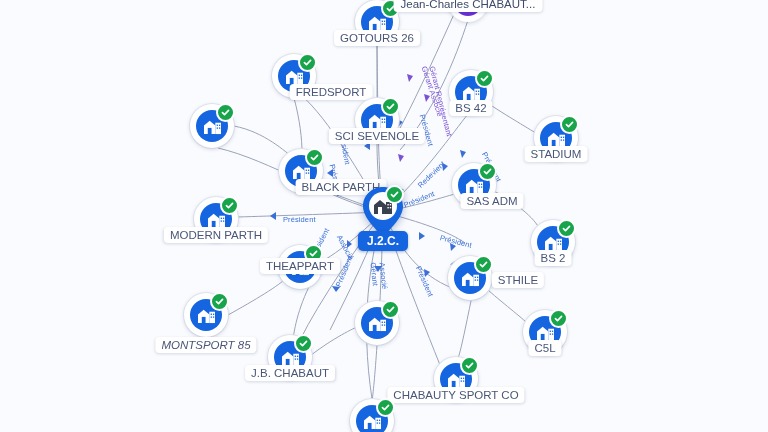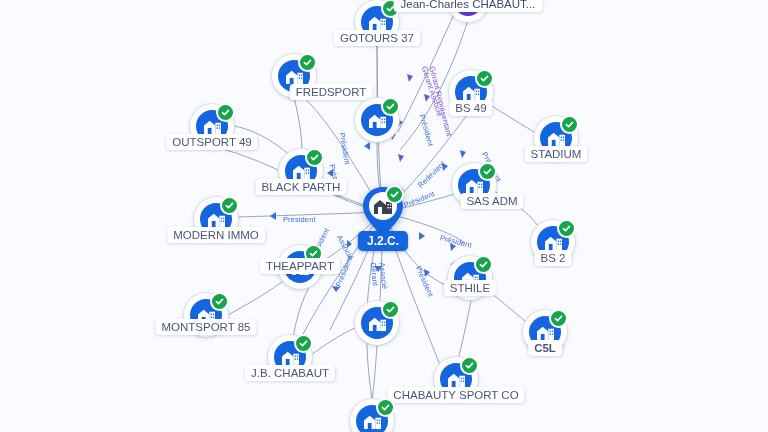--- a/index.html
+++ b/index.html
@@ -192,21 +192,21 @@
     <rect x="16.8" y="10" width="1.4" height="1.4" fill="#1565e0"></rect>
     <rect x="5" y="10.5" width="4" height="6.5" fill="#1565e0"></rect>
   </svg>
           </div>
           <div class="badge">
   <svg width="9" height="9" viewBox="0 0 10 10">
     <path d="M1.6,5.2 L3.9,7.4 L8.4,2.6" stroke="#ffffff" stroke-width="1.8" fill="none" stroke-linecap="round" stroke-linejoin="round"></path>
   </svg>
           </div>
         </div>
-        <div class="nlabel" style="top: 30px;">GOTOURS 37</div>
+        <div class="nlabel" style="top: 30px;">GOTOURS 26</div>
       </div>
       <div class="node" style="left: 294px; top: 76px;">
         <div class="ring">
           <div class="disc">
   <svg width="19" height="17" viewBox="0 0 20 18">
     <path d="M1,17 L1,8 L7,3 L13,8 L13,17 Z" fill="#ffffff"></path>
     <rect x="13" y="5" width="6" height="12" fill="#ffffff"></rect>
     <rect x="14.4" y="7" width="1.4" height="1.4" fill="#1565e0"></rect>
     <rect x="16.8" y="7" width="1.4" height="1.4" fill="#1565e0"></rect>
     <rect x="14.4" y="10" width="1.4" height="1.4" fill="#1565e0"></rect>
@@ -234,41 +234,42 @@
     <rect x="16.8" y="10" width="1.4" height="1.4" fill="#1565e0"></rect>
     <rect x="5" y="10.5" width="4" height="6.5" fill="#1565e0"></rect>
   </svg>
           </div>
           <div class="badge">
   <svg width="9" height="9" viewBox="0 0 10 10">
     <path d="M1.6,5.2 L3.9,7.4 L8.4,2.6" stroke="#ffffff" stroke-width="1.8" fill="none" stroke-linecap="round" stroke-linejoin="round"></path>
   </svg>
           </div>
         </div>
+        <div class="nlabel" style="top: 30px;">SCI SEVENOLE</div>
       </div>
       <div class="node" style="left: 471px; top: 92px;">
         <div class="ring">
           <div class="disc">
   <svg width="19" height="17" viewBox="0 0 20 18">
     <path d="M1,17 L1,8 L7,3 L13,8 L13,17 Z" fill="#ffffff"></path>
     <rect x="13" y="5" width="6" height="12" fill="#ffffff"></rect>
     <rect x="14.4" y="7" width="1.4" height="1.4" fill="#1565e0"></rect>
     <rect x="16.8" y="7" width="1.4" height="1.4" fill="#1565e0"></rect>
     <rect x="14.4" y="10" width="1.4" height="1.4" fill="#1565e0"></rect>
     <rect x="16.8" y="10" width="1.4" height="1.4" fill="#1565e0"></rect>
     <rect x="5" y="10.5" width="4" height="6.5" fill="#1565e0"></rect>
   </svg>
           </div>
           <div class="badge">
   <svg width="9" height="9" viewBox="0 0 10 10">
     <path d="M1.6,5.2 L3.9,7.4 L8.4,2.6" stroke="#ffffff" stroke-width="1.8" fill="none" stroke-linecap="round" stroke-linejoin="round"></path>
   </svg>
           </div>
         </div>
-        <div class="nlabel" style="top: 30px;">BS 49</div>
+        <div class="nlabel" style="top: 30px;">BS 42</div>
       </div>
       <div class="node" style="left: 556px; top: 138px; text-align: center;">
         <div class="ring">
           <div class="disc">
   <svg width="19" height="17" viewBox="0 0 20 18">
     <path d="M1,17 L1,8 L7,3 L13,8 L13,17 Z" fill="#ffffff"></path>
     <rect x="13" y="5" width="6" height="12" fill="#ffffff"></rect>
     <rect x="14.4" y="7" width="1.4" height="1.4" fill="#1565e0"></rect>
     <rect x="16.8" y="7" width="1.4" height="1.4" fill="#1565e0"></rect>
     <rect x="14.4" y="10" width="1.4" height="1.4" fill="#1565e0"></rect>
@@ -296,42 +297,41 @@
     <rect x="16.8" y="10" width="1.4" height="1.4" fill="#1565e0"></rect>
     <rect x="5" y="10.5" width="4" height="6.5" fill="#1565e0"></rect>
   </svg>
           </div>
           <div class="badge">
   <svg width="9" height="9" viewBox="0 0 10 10">
     <path d="M1.6,5.2 L3.9,7.4 L8.4,2.6" stroke="#ffffff" stroke-width="1.8" fill="none" stroke-linecap="round" stroke-linejoin="round"></path>
   </svg>
           </div>
         </div>
-        <div class="nlabel" style="top: 30px;">OUTSPORT 49</div>
       </div>
       <div class="node" style="left: 301px; top: 171px;">
         <div class="ring">
           <div class="disc">
   <svg width="19" height="17" viewBox="0 0 20 18">
     <path d="M1,17 L1,8 L7,3 L13,8 L13,17 Z" fill="#ffffff"></path>
     <rect x="13" y="5" width="6" height="12" fill="#ffffff"></rect>
     <rect x="14.4" y="7" width="1.4" height="1.4" fill="#1565e0"></rect>
     <rect x="16.8" y="7" width="1.4" height="1.4" fill="#1565e0"></rect>
     <rect x="14.4" y="10" width="1.4" height="1.4" fill="#1565e0"></rect>
     <rect x="16.8" y="10" width="1.4" height="1.4" fill="#1565e0"></rect>
     <rect x="5" y="10.5" width="4" height="6.5" fill="#1565e0"></rect>
   </svg>
           </div>
           <div class="badge">
   <svg width="9" height="9" viewBox="0 0 10 10">
     <path d="M1.6,5.2 L3.9,7.4 L8.4,2.6" stroke="#ffffff" stroke-width="1.8" fill="none" stroke-linecap="round" stroke-linejoin="round"></path>
   </svg>
           </div>
         </div>
-        <div class="nlabel" style="top: 30px;">BLACK PARTH</div>
+        <div class="nlabel" style="top: 30px; margin-left: 40px;">BLACK PARTH</div>
       </div>
       <div class="node" style="left: 474px; top: 185px;">
         <div class="ring">
           <div class="disc">
   <svg width="19" height="17" viewBox="0 0 20 18">
     <path d="M1,17 L1,8 L7,3 L13,8 L13,17 Z" fill="#ffffff"></path>
     <rect x="13" y="5" width="6" height="12" fill="#ffffff"></rect>
     <rect x="14.4" y="7" width="1.4" height="1.4" fill="#1565e0"></rect>
     <rect x="16.8" y="7" width="1.4" height="1.4" fill="#1565e0"></rect>
     <rect x="14.4" y="10" width="1.4" height="1.4" fill="#1565e0"></rect>
@@ -359,21 +359,21 @@
     <rect x="16.8" y="10" width="1.4" height="1.4" fill="#1565e0"></rect>
     <rect x="5" y="10.5" width="4" height="6.5" fill="#1565e0"></rect>
   </svg>
           </div>
           <div class="badge">
   <svg width="9" height="9" viewBox="0 0 10 10">
     <path d="M1.6,5.2 L3.9,7.4 L8.4,2.6" stroke="#ffffff" stroke-width="1.8" fill="none" stroke-linecap="round" stroke-linejoin="round"></path>
   </svg>
           </div>
         </div>
-        <div class="nlabel" style="top: 30px;">MODERN IMMO</div>
+        <div class="nlabel" style="top: 30px;">MODERN PARTH</div>
       </div>
       <div class="node" style="left: 553px; top: 242px;">
         <div class="ring">
           <div class="disc">
   <svg width="19" height="17" viewBox="0 0 20 18">
     <path d="M1,17 L1,8 L7,3 L13,8 L13,17 Z" fill="#ffffff"></path>
     <rect x="13" y="5" width="6" height="12" fill="#ffffff"></rect>
     <rect x="14.4" y="7" width="1.4" height="1.4" fill="#1565e0"></rect>
     <rect x="16.8" y="7" width="1.4" height="1.4" fill="#1565e0"></rect>
     <rect x="14.4" y="10" width="1.4" height="1.4" fill="#1565e0"></rect>
@@ -422,42 +422,42 @@
     <rect x="16.8" y="10" width="1.4" height="1.4" fill="#1565e0"></rect>
     <rect x="5" y="10.5" width="4" height="6.5" fill="#1565e0"></rect>
   </svg>
           </div>
           <div class="badge">
   <svg width="9" height="9" viewBox="0 0 10 10">
     <path d="M1.6,5.2 L3.9,7.4 L8.4,2.6" stroke="#ffffff" stroke-width="1.8" fill="none" stroke-linecap="round" stroke-linejoin="round"></path>
   </svg>
           </div>
         </div>
-        <div class="nlabel" style="top: 24px;">STHILE</div>
+        <div class="nlabel" style="top: 16px; margin-left: 48px;">STHILE</div>
       </div>
       <div class="node" style="left: 206px; top: 315px;">
         <div class="ring">
           <div class="disc">
   <svg width="19" height="17" viewBox="0 0 20 18">
     <path d="M1,17 L1,8 L7,3 L13,8 L13,17 Z" fill="#ffffff"></path>
     <rect x="13" y="5" width="6" height="12" fill="#ffffff"></rect>
     <rect x="14.4" y="7" width="1.4" height="1.4" fill="#1565e0"></rect>
     <rect x="16.8" y="7" width="1.4" height="1.4" fill="#1565e0"></rect>
     <rect x="14.4" y="10" width="1.4" height="1.4" fill="#1565e0"></rect>
     <rect x="16.8" y="10" width="1.4" height="1.4" fill="#1565e0"></rect>
     <rect x="5" y="10.5" width="4" height="6.5" fill="#1565e0"></rect>
   </svg>
           </div>
           <div class="badge">
   <svg width="9" height="9" viewBox="0 0 10 10">
     <path d="M1.6,5.2 L3.9,7.4 L8.4,2.6" stroke="#ffffff" stroke-width="1.8" fill="none" stroke-linecap="round" stroke-linejoin="round"></path>
   </svg>
           </div>
         </div>
-        <div class="nlabel" style="top: 26px;">MONTSPORT 85</div>
+        <div class="nlabel" style="top: 44px; font-style: italic;">MONTSPORT 85</div>
       </div>
       <div class="node" style="left: 377px; top: 323px;">
         <div class="ring">
           <div class="disc">
   <svg width="19" height="17" viewBox="0 0 20 18">
     <path d="M1,17 L1,8 L7,3 L13,8 L13,17 Z" fill="#ffffff"></path>
     <rect x="13" y="5" width="6" height="12" fill="#ffffff"></rect>
     <rect x="14.4" y="7" width="1.4" height="1.4" fill="#1565e0"></rect>
     <rect x="16.8" y="7" width="1.4" height="1.4" fill="#1565e0"></rect>
     <rect x="14.4" y="10" width="1.4" height="1.4" fill="#1565e0"></rect>
@@ -465,21 +465,21 @@
     <rect x="5" y="10.5" width="4" height="6.5" fill="#1565e0"></rect>
   </svg>
           </div>
           <div class="badge">
   <svg width="9" height="9" viewBox="0 0 10 10">
     <path d="M1.6,5.2 L3.9,7.4 L8.4,2.6" stroke="#ffffff" stroke-width="1.8" fill="none" stroke-linecap="round" stroke-linejoin="round"></path>
   </svg>
           </div>
         </div>
       </div>
-      <div class="node" style="left: 545px; top: 332px; font-weight: bold;">
+      <div class="node" style="left: 545px; top: 332px;">
         <div class="ring">
           <div class="disc">
   <svg width="19" height="17" viewBox="0 0 20 18">
     <path d="M1,17 L1,8 L7,3 L13,8 L13,17 Z" fill="#ffffff"></path>
     <rect x="13" y="5" width="6" height="12" fill="#ffffff"></rect>
     <rect x="14.4" y="7" width="1.4" height="1.4" fill="#1565e0"></rect>
     <rect x="16.8" y="7" width="1.4" height="1.4" fill="#1565e0"></rect>
     <rect x="14.4" y="10" width="1.4" height="1.4" fill="#1565e0"></rect>
     <rect x="16.8" y="10" width="1.4" height="1.4" fill="#1565e0"></rect>
     <rect x="5" y="10.5" width="4" height="6.5" fill="#1565e0"></rect>

